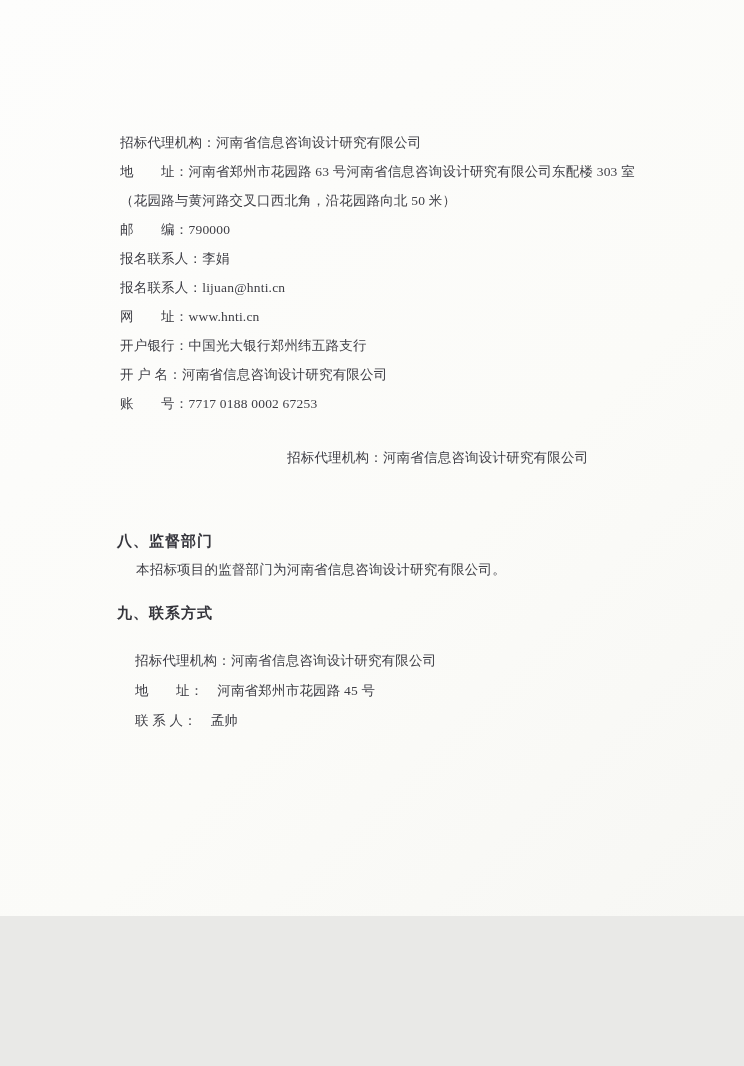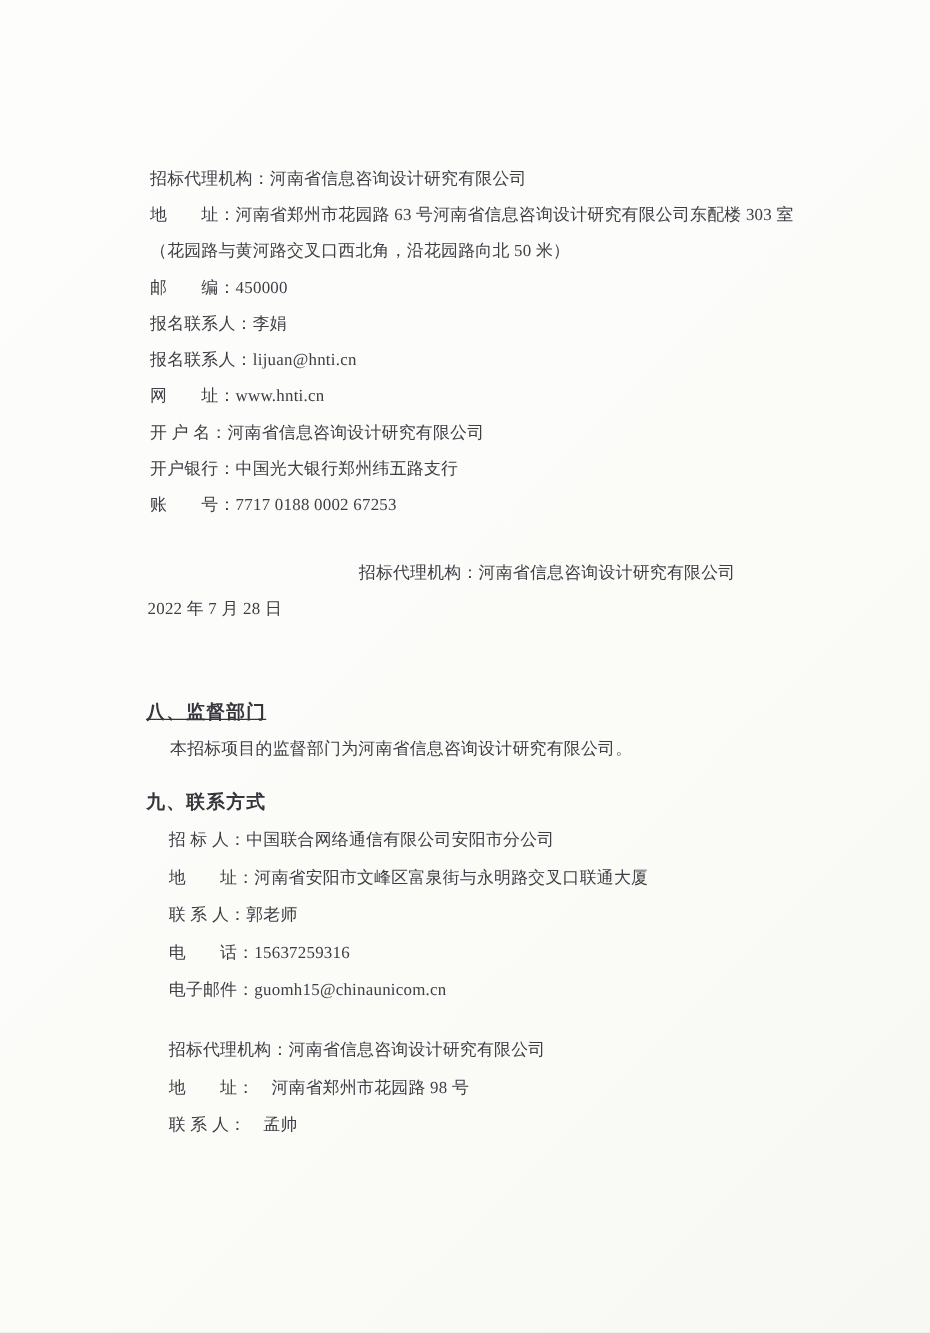--- a/index.html
+++ b/index.html
@@ -6,21 +6,21 @@
     margin: 0;
     padding: 0;
   }
   body {
     background: #e9e9e7;
     font-family: "Liberation Serif", "DejaVu Serif", serif;
   }
   .page {
     position: relative;
     width: 744px;
-    height: 1066px;
+    height: 916px;
     margin: 0 auto;
     background: linear-gradient(135deg, #fdfdfc 0%, #fbfbf8 60%, #f7f7f4 100%);
     color: #3d3d44;
     overflow: hidden;
   }
   .content {
     position: absolute;
     left: 120px;
     top: 128px;
     width: 532px;
@@ -35,61 +35,53 @@
   .date-line { margin-left: -2px; }
   .sec-heading {
     margin-left: -3px;
     margin-top: 16px;
     font-size: 15px;
     font-weight: bold;
     color: #35353c;
     line-height: 29px;
     letter-spacing: 1px;
   }
-  .sec-heading.first { margin-top: 55px; text-decoration: underline; }
+  .sec-heading.first { margin-top: 55px; }
   .sec8-body { padding-left: 16px; line-height: 27px; }
   .sec9-items { padding-left: 15px; line-height: 30px; }
   .agency-bottom { margin-top: 18px; }
 </style>
 </head>
 <body>
 
 <div class="page">
   <div class="content">
 
     <div>
       <p class="line">招标代理机构：河南省信息咨询设计研究有限公司</p>
       <p class="line">地　　址：河南省郑州市花园路 63 号河南省信息咨询设计研究有限公司东配楼 303 室（花园路与黄河路交叉口西北角，沿花园路向北 50 米）</p>
-      <p class="line">邮　　编：450000</p>
+      <p class="line">邮　　编：790000</p>
       <p class="line">报名联系人：李娟</p>
       <p class="line">报名联系人：lijuan@hnti.cn</p>
       <p class="line">网　　址：www.hnti.cn</p>
+      <p class="line">开户银行：中国光大银行郑州纬五路支行</p>
       <p class="line">开 户 名：河南省信息咨询设计研究有限公司</p>
-      <p class="line">开户银行：中国光大银行郑州纬五路支行</p>
       <p class="line">账　　号：7717 0188 0002 67253</p>
     </div>
 
     <div class="sig-block">
       <p class="line sig-agency">招标代理机构：河南省信息咨询设计研究有限公司</p>
-      <p class="line date-line">2022 年 7 月 28 日</p>
     </div>
 
     <p class="sec-heading first">八、监督部门</p>
     <p class="line sec8-body">本招标项目的监督部门为河南省信息咨询设计研究有限公司。</p>
 
     <p class="sec-heading">九、联系方式</p>
 
-    <div class="sec9-items">
-      <p class="line">招 标 人：中国联合网络通信有限公司安阳市分公司</p>
-      <p class="line">地　　址：河南省安阳市文峰区富泉街与永明路交叉口联通大厦</p>
-      <p class="line">联 系 人：郭老师</p>
-      <p class="line">电　　话：15637259316</p>
-      <p class="line">电子邮件：guomh15@chinaunicom.cn</p>
-    </div>
 
     <div class="sec9-items agency-bottom">
       <p class="line">招标代理机构：河南省信息咨询设计研究有限公司</p>
-      <p class="line">地　　址：　河南省郑州市花园路 98 号</p>
+      <p class="line">地　　址：　河南省郑州市花园路 45 号</p>
       <p class="line">联 系 人：　孟帅</p>
     </div>
 
   </div>
 </div>
 
 </body></html>

